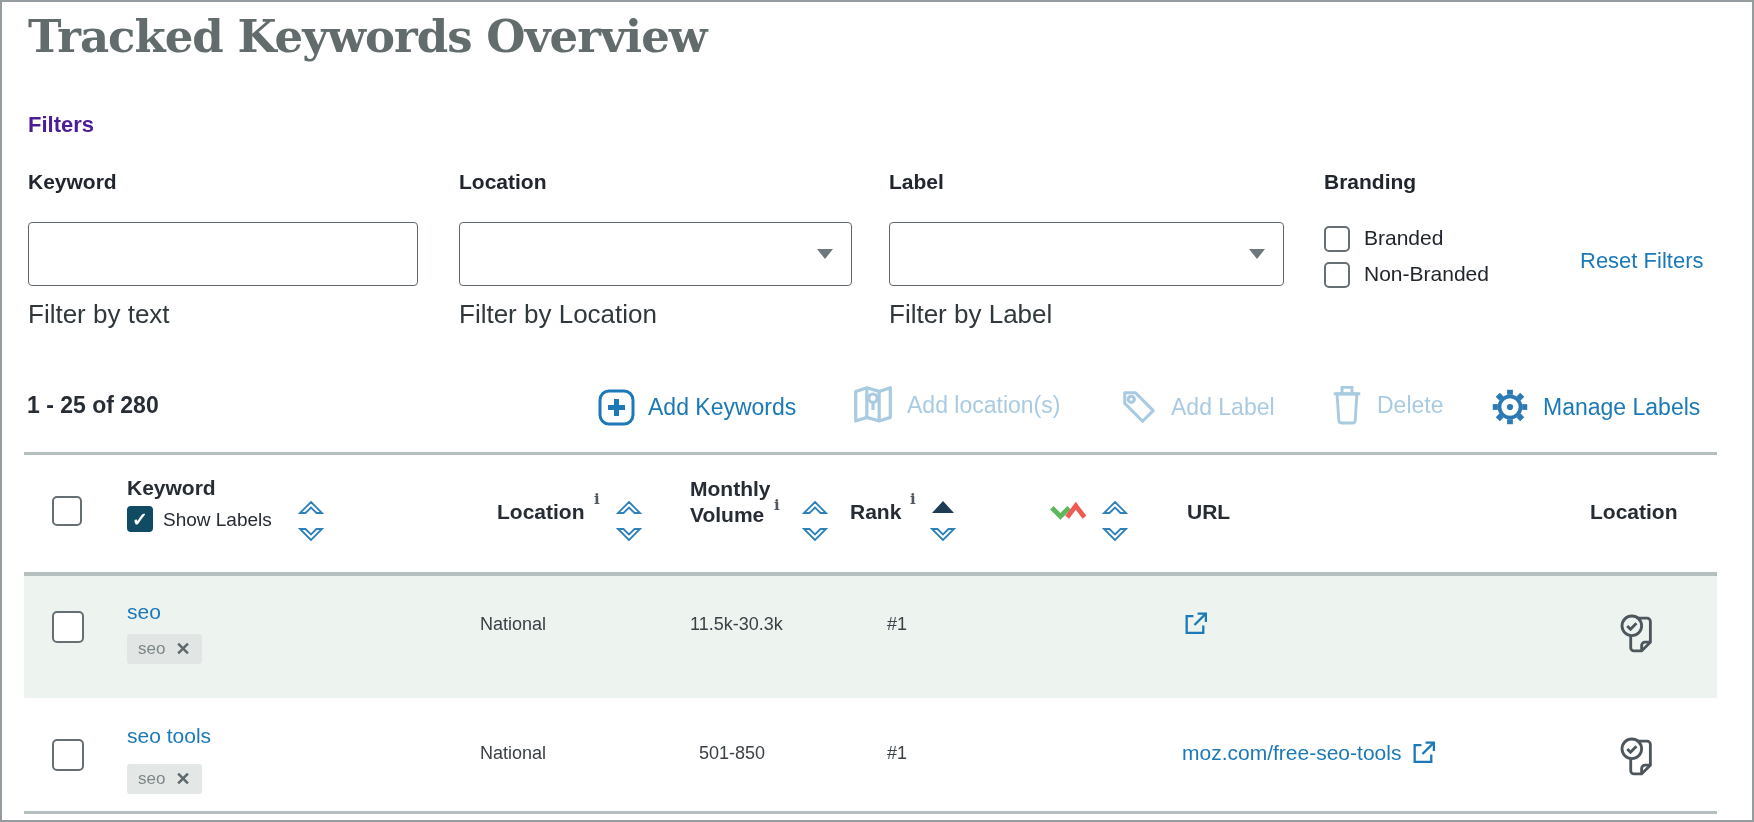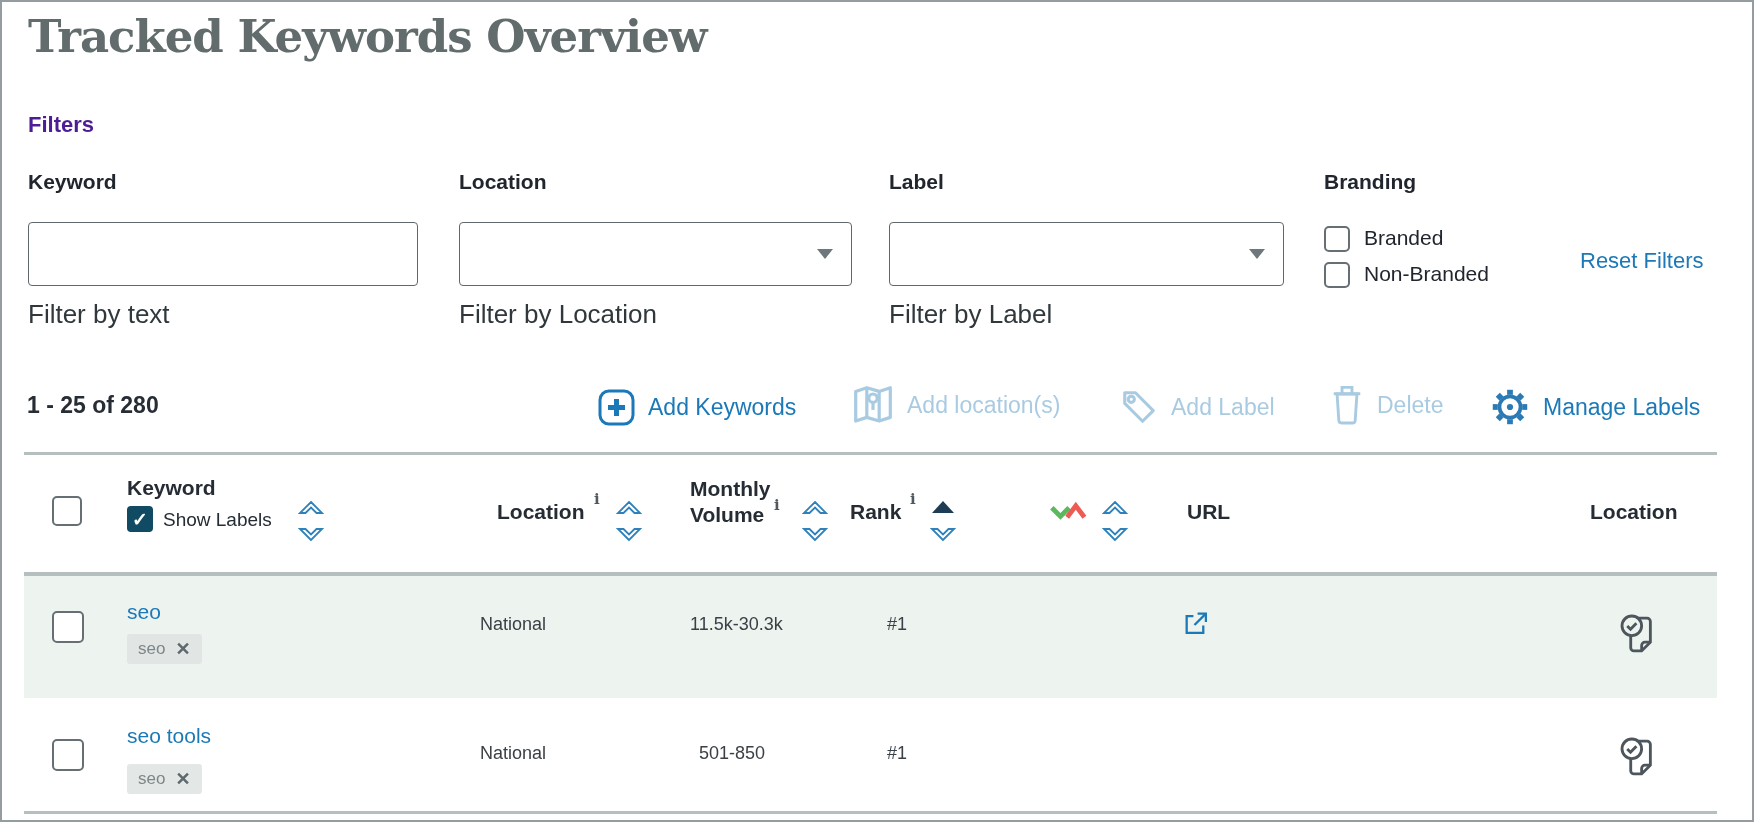--- a/index.html
+++ b/index.html
@@ -233,20 +233,30 @@
 
   <div class="abs checkbox" style="left:50px;top:737px;width:32px;height:32px;"></div>
   <div class="abs link kw-link" style="left:125px;top:722px;">seo tools</div>
   <div class="abs chip" style="left:125px;top:762px;background:#e3e8e7;">
     <span>seo</span>
     <span class="x">✕</span>
   </div>
   <div class="abs cell" style="left:478px;top:741px;">National</div>
   <div class="abs cell" style="left:697px;top:741px;">501-850</div>
   <div class="abs cell" style="left:885px;top:741px;">#1</div>
+  <div class="abs url-cell" style="left:1180px;top:737px;">
+    <span class="link">moz.com/free-seo-tools</span>
+    <span>
+      <svg width="27" height="27" viewBox="0 0 26 26" fill="none" stroke="#1b79b7" stroke-width="2.2">
+        <path d="M11,6 H4.5 V22 H20.5 V15"></path>
+        <path d="M15,3.5 H23 V11.5"></path>
+        <path d="M22.5,4 L12,14.5"></path>
+      </svg>
+    </span>
+  </div>
   <div class="abs" style="left:1614px;top:731px;">
     <svg width="48" height="48" viewBox="0 0 44 44" fill="none" stroke="#4d565c" stroke-width="2.6">
       <path d="M16.5,7.5 h12 a3,3 0 0 1 3,3 v19 l-8,8 h-7 a3,3 0 0 1 -3,-3 v-24 a3,3 0 0 1 3,-3 z"></path>
       <path d="M31.5,29.5 h-5 a3,3 0 0 0 -3,3 v5"></path>
       <circle cx="14.5" cy="14.5" r="9" fill="#ffffff"></circle>
       <path d="M10.3,14.7 l3,3 l5.4,-5.6"></path>
     </svg>
   </div>
 
   <div class="abs divider" style="left:22px;top:809px;width:1693px;"></div>

